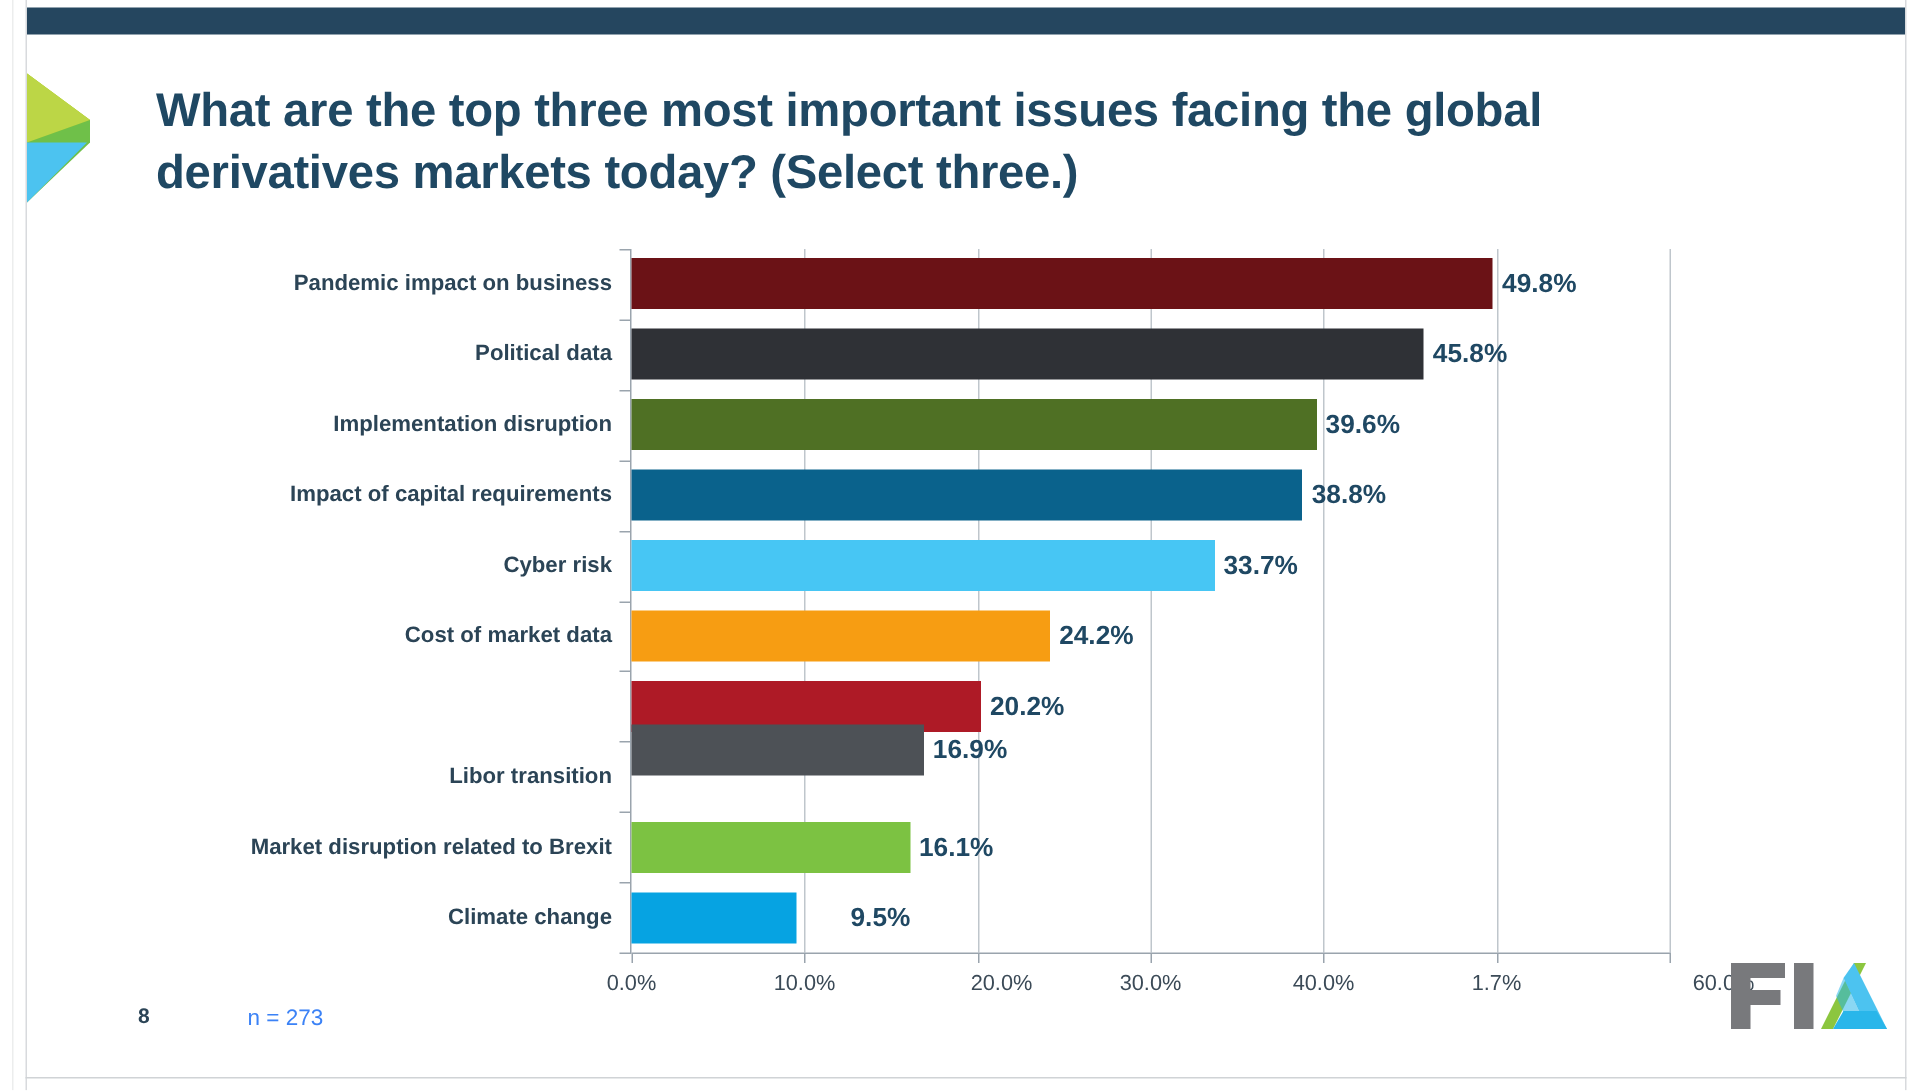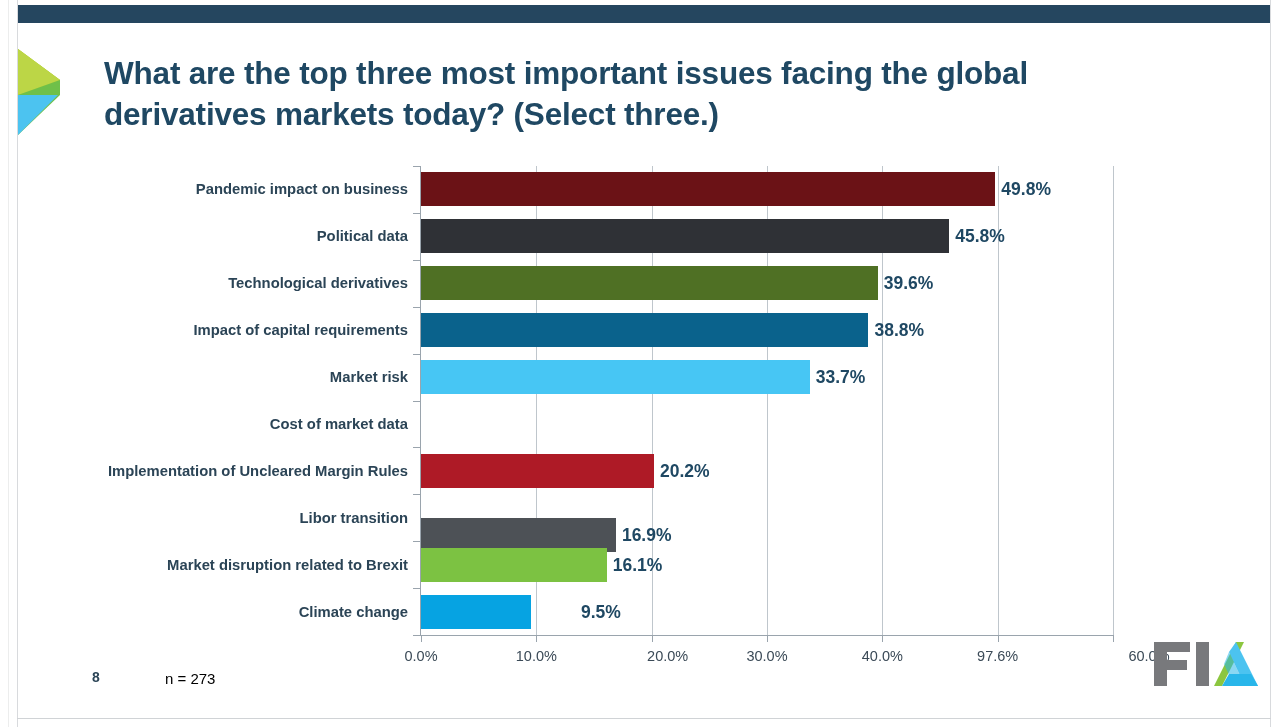--- a/index.html
+++ b/index.html
@@ -122,21 +122,21 @@
     transform:translateY(-50%);
   }
 
   
   .page-num {
     position:absolute; left:92px; top:669px;
     font-size:14px; font-weight:bold; color:#2b4456;
   }
   .nval {
     position:absolute; left:165px; top:670px;
-    font-size:15px; color:#000000;
+    font-size:15px; color:#3b82f6;
   }
   .fia-logo { position:absolute; left:1152px; top:638px; width:108px; height:52px; }
 </style>
 </head>
 <body>
 
 <div id="slide">
 
   <div class="frame-edge"></div>
   <div class="frame-left"></div>
@@ -191,32 +191,31 @@
         <div class="xtick" style="left: 882.333px;"></div>
         <div class="xtick" style="left: 997.667px;"></div>
         <div class="xtick" style="left: 1113px;"></div>
       </div>
     <div id="xlabels">
         <div class="xlabel" style="left: 421px;">0.0%</div>
         <div class="xlabel" style="left: 536.333px;">10.0%</div>
         <div class="xlabel" style="left: 651.667px; margin-left: 16px;">20.0%</div>
         <div class="xlabel" style="left: 767px;">30.0%</div>
         <div class="xlabel" style="left: 882.333px;">40.0%</div>
-        <div class="xlabel" style="left: 997.667px;">97.6%</div>
+        <div class="xlabel" style="left: 997.667px;">1.7%</div>
         <div class="xlabel" style="left: 1113px; margin-left: 36px;">60.0%</div>
       </div>
 
     <div class="labels-col" id="labels-col">
         <div class="cat" style="top: 23.45px;">Pandemic impact on business</div>
         <div class="cat" style="top: 70.35px;">Political data</div>
-        <div class="cat" style="top: 117.25px;">Technological derivatives</div>
+        <div class="cat" style="top: 117.25px;">Implementation disruption</div>
         <div class="cat" style="top: 164.15px;">Impact of capital requirements</div>
-        <div class="cat" style="top: 211.05px;">Market risk</div>
+        <div class="cat" style="top: 211.05px;">Cyber risk</div>
         <div class="cat" style="top: 257.95px;">Cost of market data</div>
-        <div class="cat" style="top: 304.85px;">Implementation of Uncleared Margin Rules</div>
         <div class="cat" style="top: 351.75px;">Libor transition</div>
         <div class="cat" style="top: 398.65px;">Market disruption related to Brexit</div>
         <div class="cat" style="top: 445.55px;">Climate change</div>
       </div>
 
     <div class="plot" id="plot">
         <div class="row" style="top: 6.45px; height: 34px;">
           <div class="bar" title="Pandemic impact on business: 49.8%" style="width: 574.36px; background: rgb(107, 18, 22);"></div>
           <div class="val-label" style="left: 574.36px;">49.8%</div>
         </div>
@@ -229,35 +228,39 @@
           <div class="val-label" style="left: 456.72px;">39.6%</div>
         </div>
         <div class="row" style="top: 147.15px; height: 34px;">
           <div class="bar" title="Impact of capital requirements: 38.8%" style="width: 447.493px; background: rgb(10, 98, 140);"></div>
           <div class="val-label" style="left: 447.493px;">38.8%</div>
         </div>
         <div class="row" style="top: 194.05px; height: 34px;">
           <div class="bar" title="Cyber risk: 33.7%" style="width: 388.673px; background: rgb(71, 198, 244);"></div>
           <div class="val-label" style="left: 388.673px; text-align: center;">33.7%</div>
         </div>
+        <div class="row" style="top: 240.95px; height: 34px;">
+          <div class="bar" title="Cost of market data: 24.2%" style="width: 279.107px; background: rgb(247, 157, 18);"></div>
+          <div class="val-label" style="left: 279.107px;">24.2%</div>
+        </div>
         <div class="row" style="top: 287.85px; height: 34px;">
           <div class="bar" title="Implementation of Uncleared Margin Rules: 20.2%" style="width: 232.973px; background: rgb(174, 26, 38);"></div>
           <div class="val-label" style="left: 232.973px;">20.2%</div>
         </div>
-        <div class="row" style="top: 352px; height: 34px;">
+        <div class="row" style="top: 317px; height: 34px;">
           <div class="bar" title="Libor transition: 16.9%" style="width: 194.913px; background: rgb(77, 81, 86);"></div>
           <div class="val-label" style="left: 194.913px;">16.9%</div>
         </div>
         <div class="row" style="top: 381.65px; height: 34px;">
           <div class="bar" title="Market disruption related to Brexit: 16.1%" style="width: 185.687px; background: rgb(124, 194, 66);"></div>
           <div class="val-label" style="left: 185.687px;">16.1%</div>
         </div>
         <div class="row" style="top: 428.55px; height: 34px;">
           <div class="bar" title="Climate change: 9.5%" style="width: 109.567px; background: rgb(6, 163, 226);"></div>
-          <div class="val-label" style="left: 112px; padding-left: 48px;">9.5%</div>
+          <div class="val-label" style="left: 98px; padding-left: 48px;">9.5%</div>
         </div>
       </div>
   </div>
 
   <div class="page-num">8</div>
   <div class="nval">n = 273</div>
 
   <div class="fia-logo">
     <svg width="108" height="52" viewBox="0 0 108 52">
       <path d="M2,4 H38 V14 H15 V22 H35 V32 H15 V48 H2 Z" fill="#78797c"></path>

